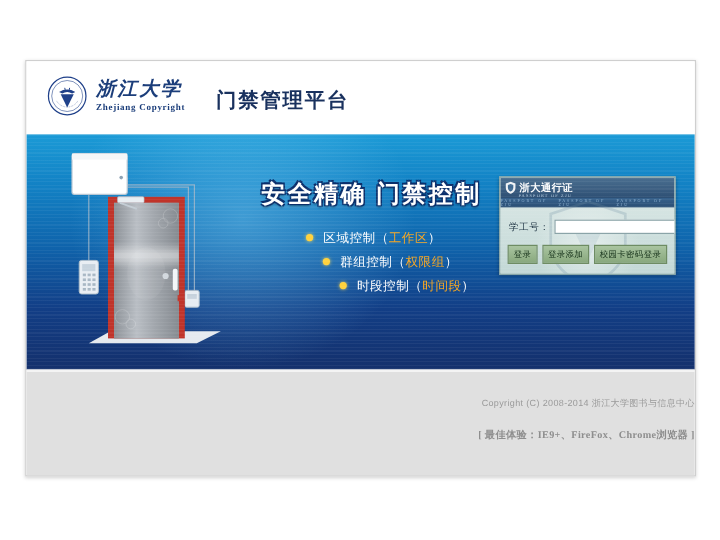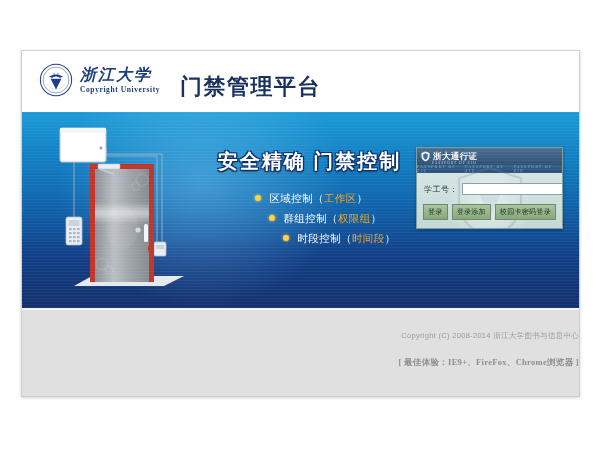--- a/index.html
+++ b/index.html
@@ -69,21 +69,21 @@
     font-weight: bold;
     color: #1b3d7a;
     letter-spacing: 0.6px;
     display: block;
     margin-top: 3px;
   }
   .platform-title {
     position: absolute;
     left: 158px;
     top: 21px;
-    font-size: 22px;
+    font-size: 17px;
     font-weight: bold;
     color: #19315e;
     letter-spacing: 1.5px;
   }
 
   
   .banner {
     position: relative;
     height: 196px;
     background:
@@ -309,21 +309,21 @@
         <svg class="seal" viewBox="0 0 100 100">
           <circle cx="50" cy="50" r="46" fill="none" stroke="#20418a" stroke-width="3"></circle>
           <circle cx="50" cy="50" r="38" fill="none" stroke="#20418a" stroke-width="1.4"></circle>
           <path d="M30 40 Q50 28 70 40 L62 44 Q50 36 38 44 Z" fill="#20418a"></path>
           <path d="M34 46 L66 46 L50 78 Z" fill="#20418a"></path>
           <path d="M44 30 L46 40 M56 30 L54 40" stroke="#20418a" stroke-width="2.4" fill="none"></path>
           <path d="M24 62 A30 30 0 0 0 76 62" fill="none" stroke="#20418a" stroke-width="1" stroke-dasharray="2 2"></path>
         </svg>
         <span class="uni-names">
           <span class="uni-cn">浙江大学</span>
-          <span class="uni-en">Copyright University</span>
+          <span class="uni-en">Zhejiang Copyright</span>
         </span>
       </div>
       <div class="platform-title">门禁管理平台</div>
     </div>
 
     <div class="banner">
       <div class="glow"></div>
 
       <svg class="illus" viewBox="0 0 170 180">
 

